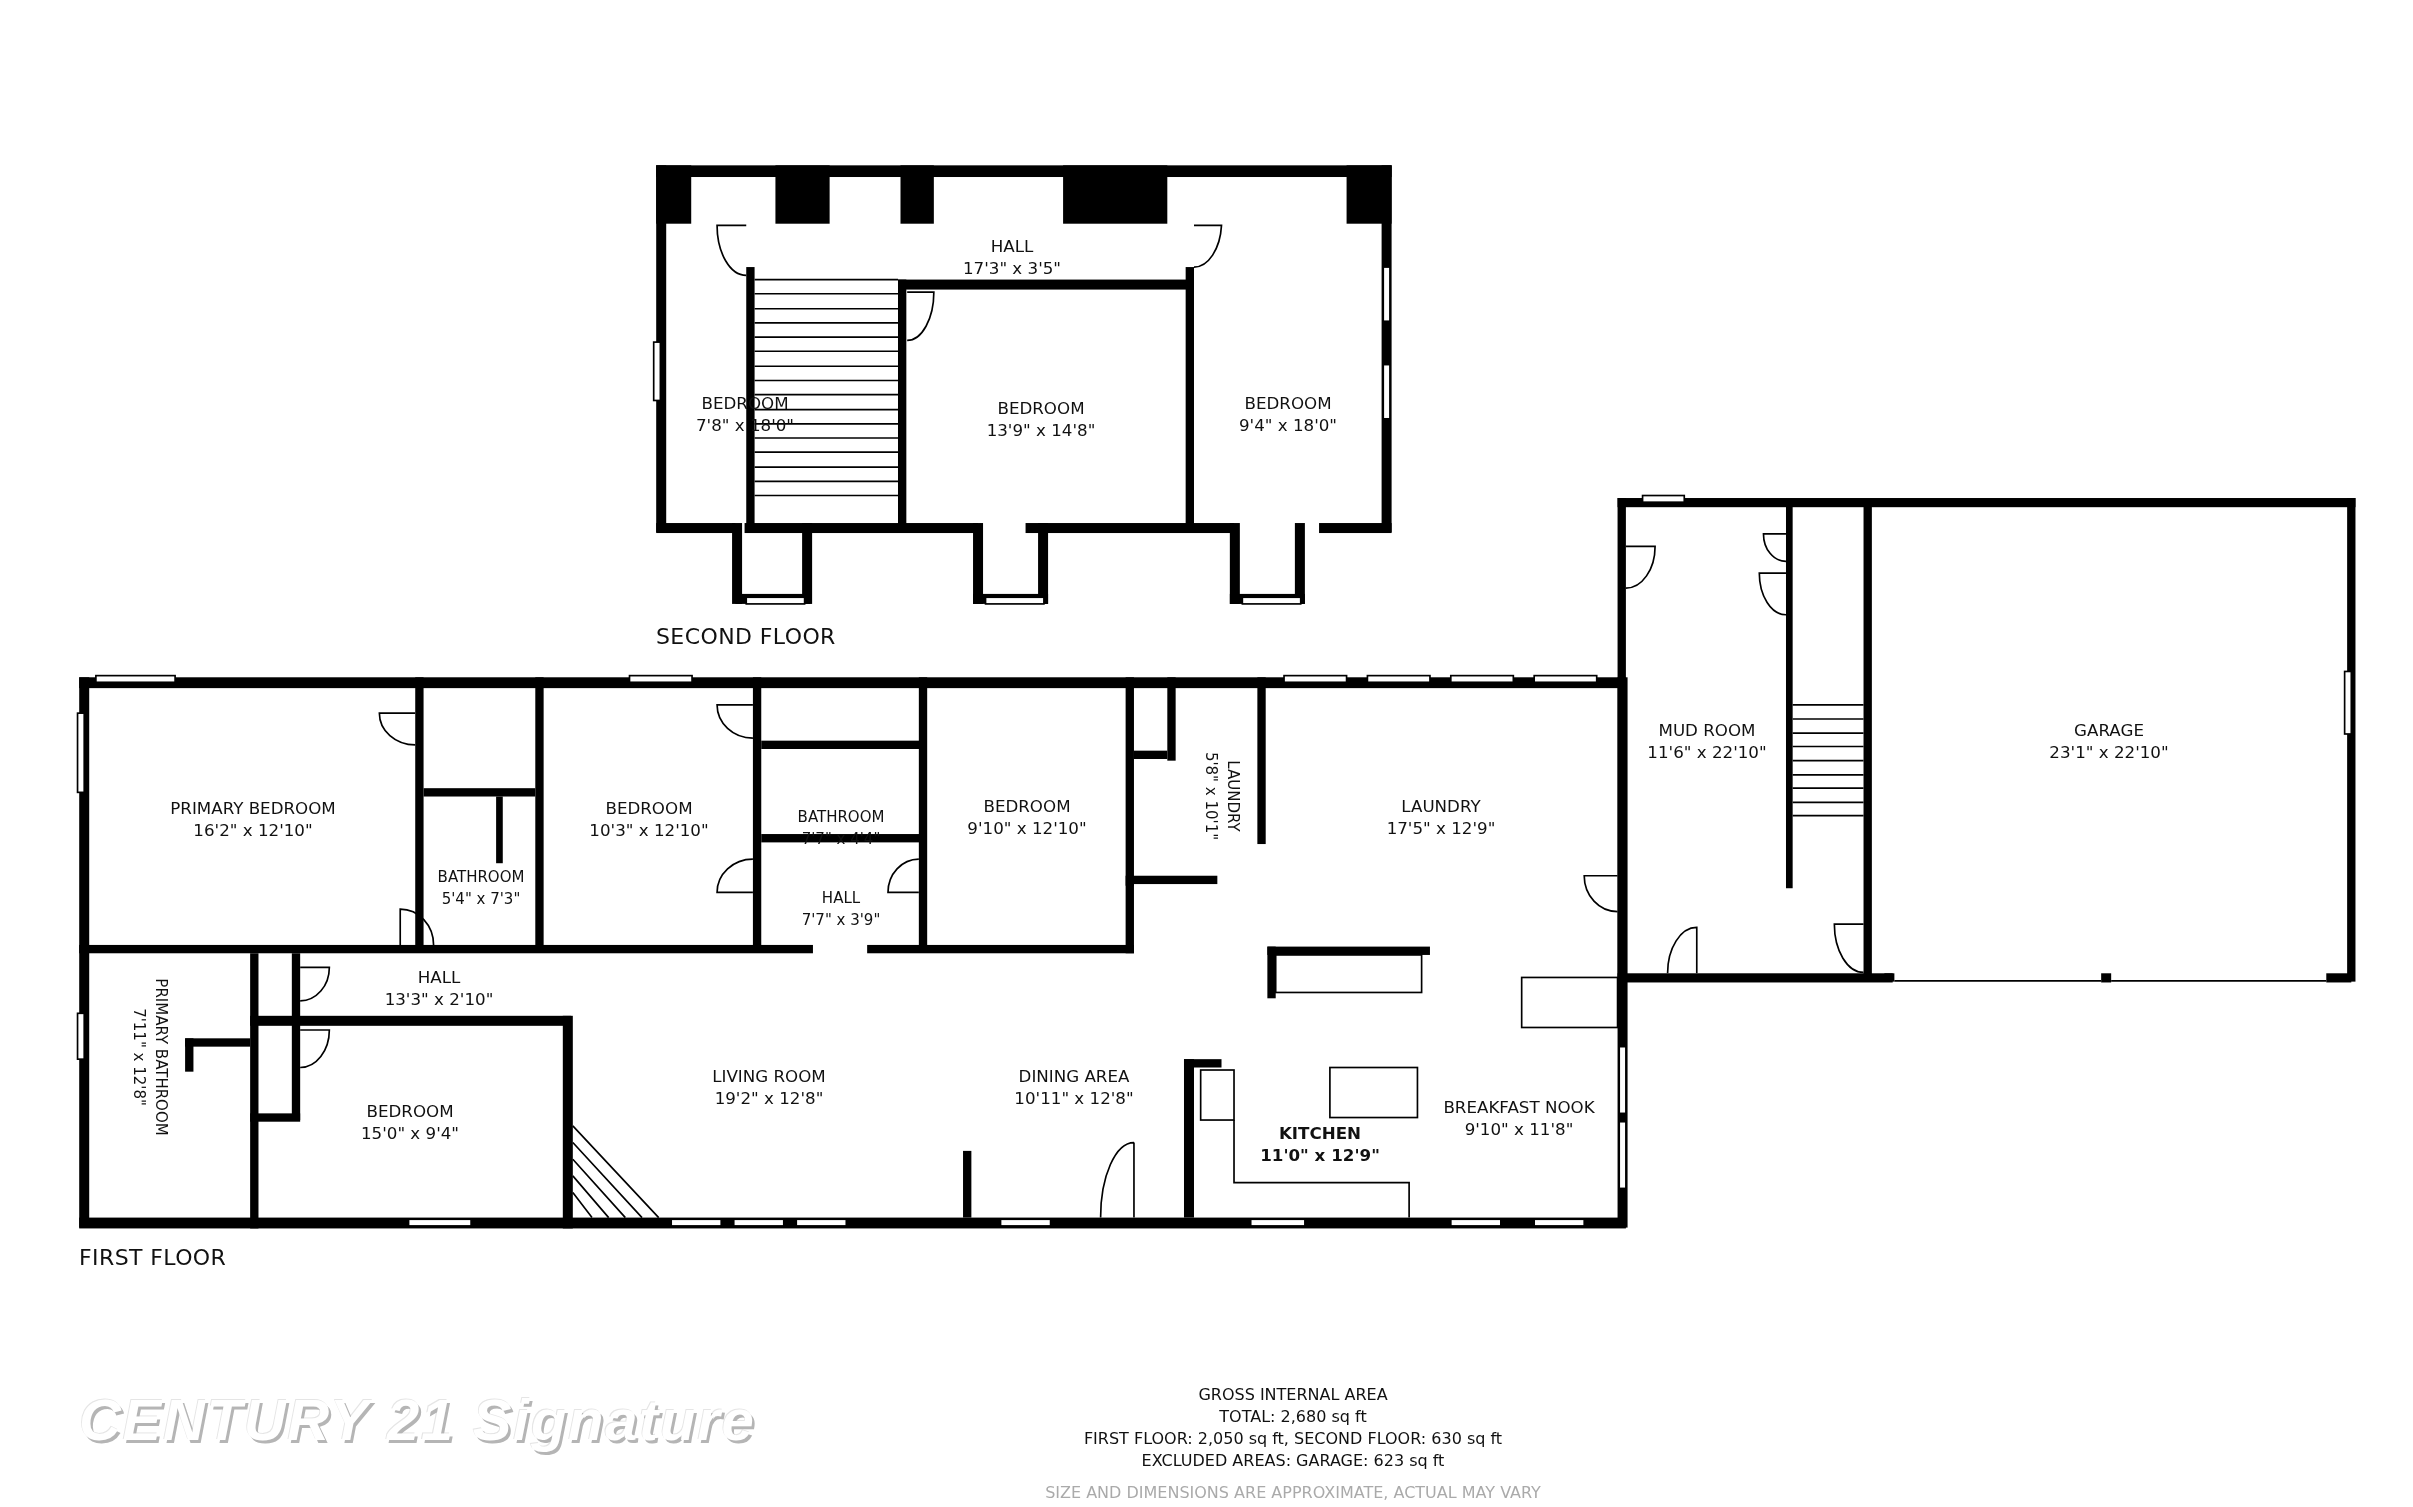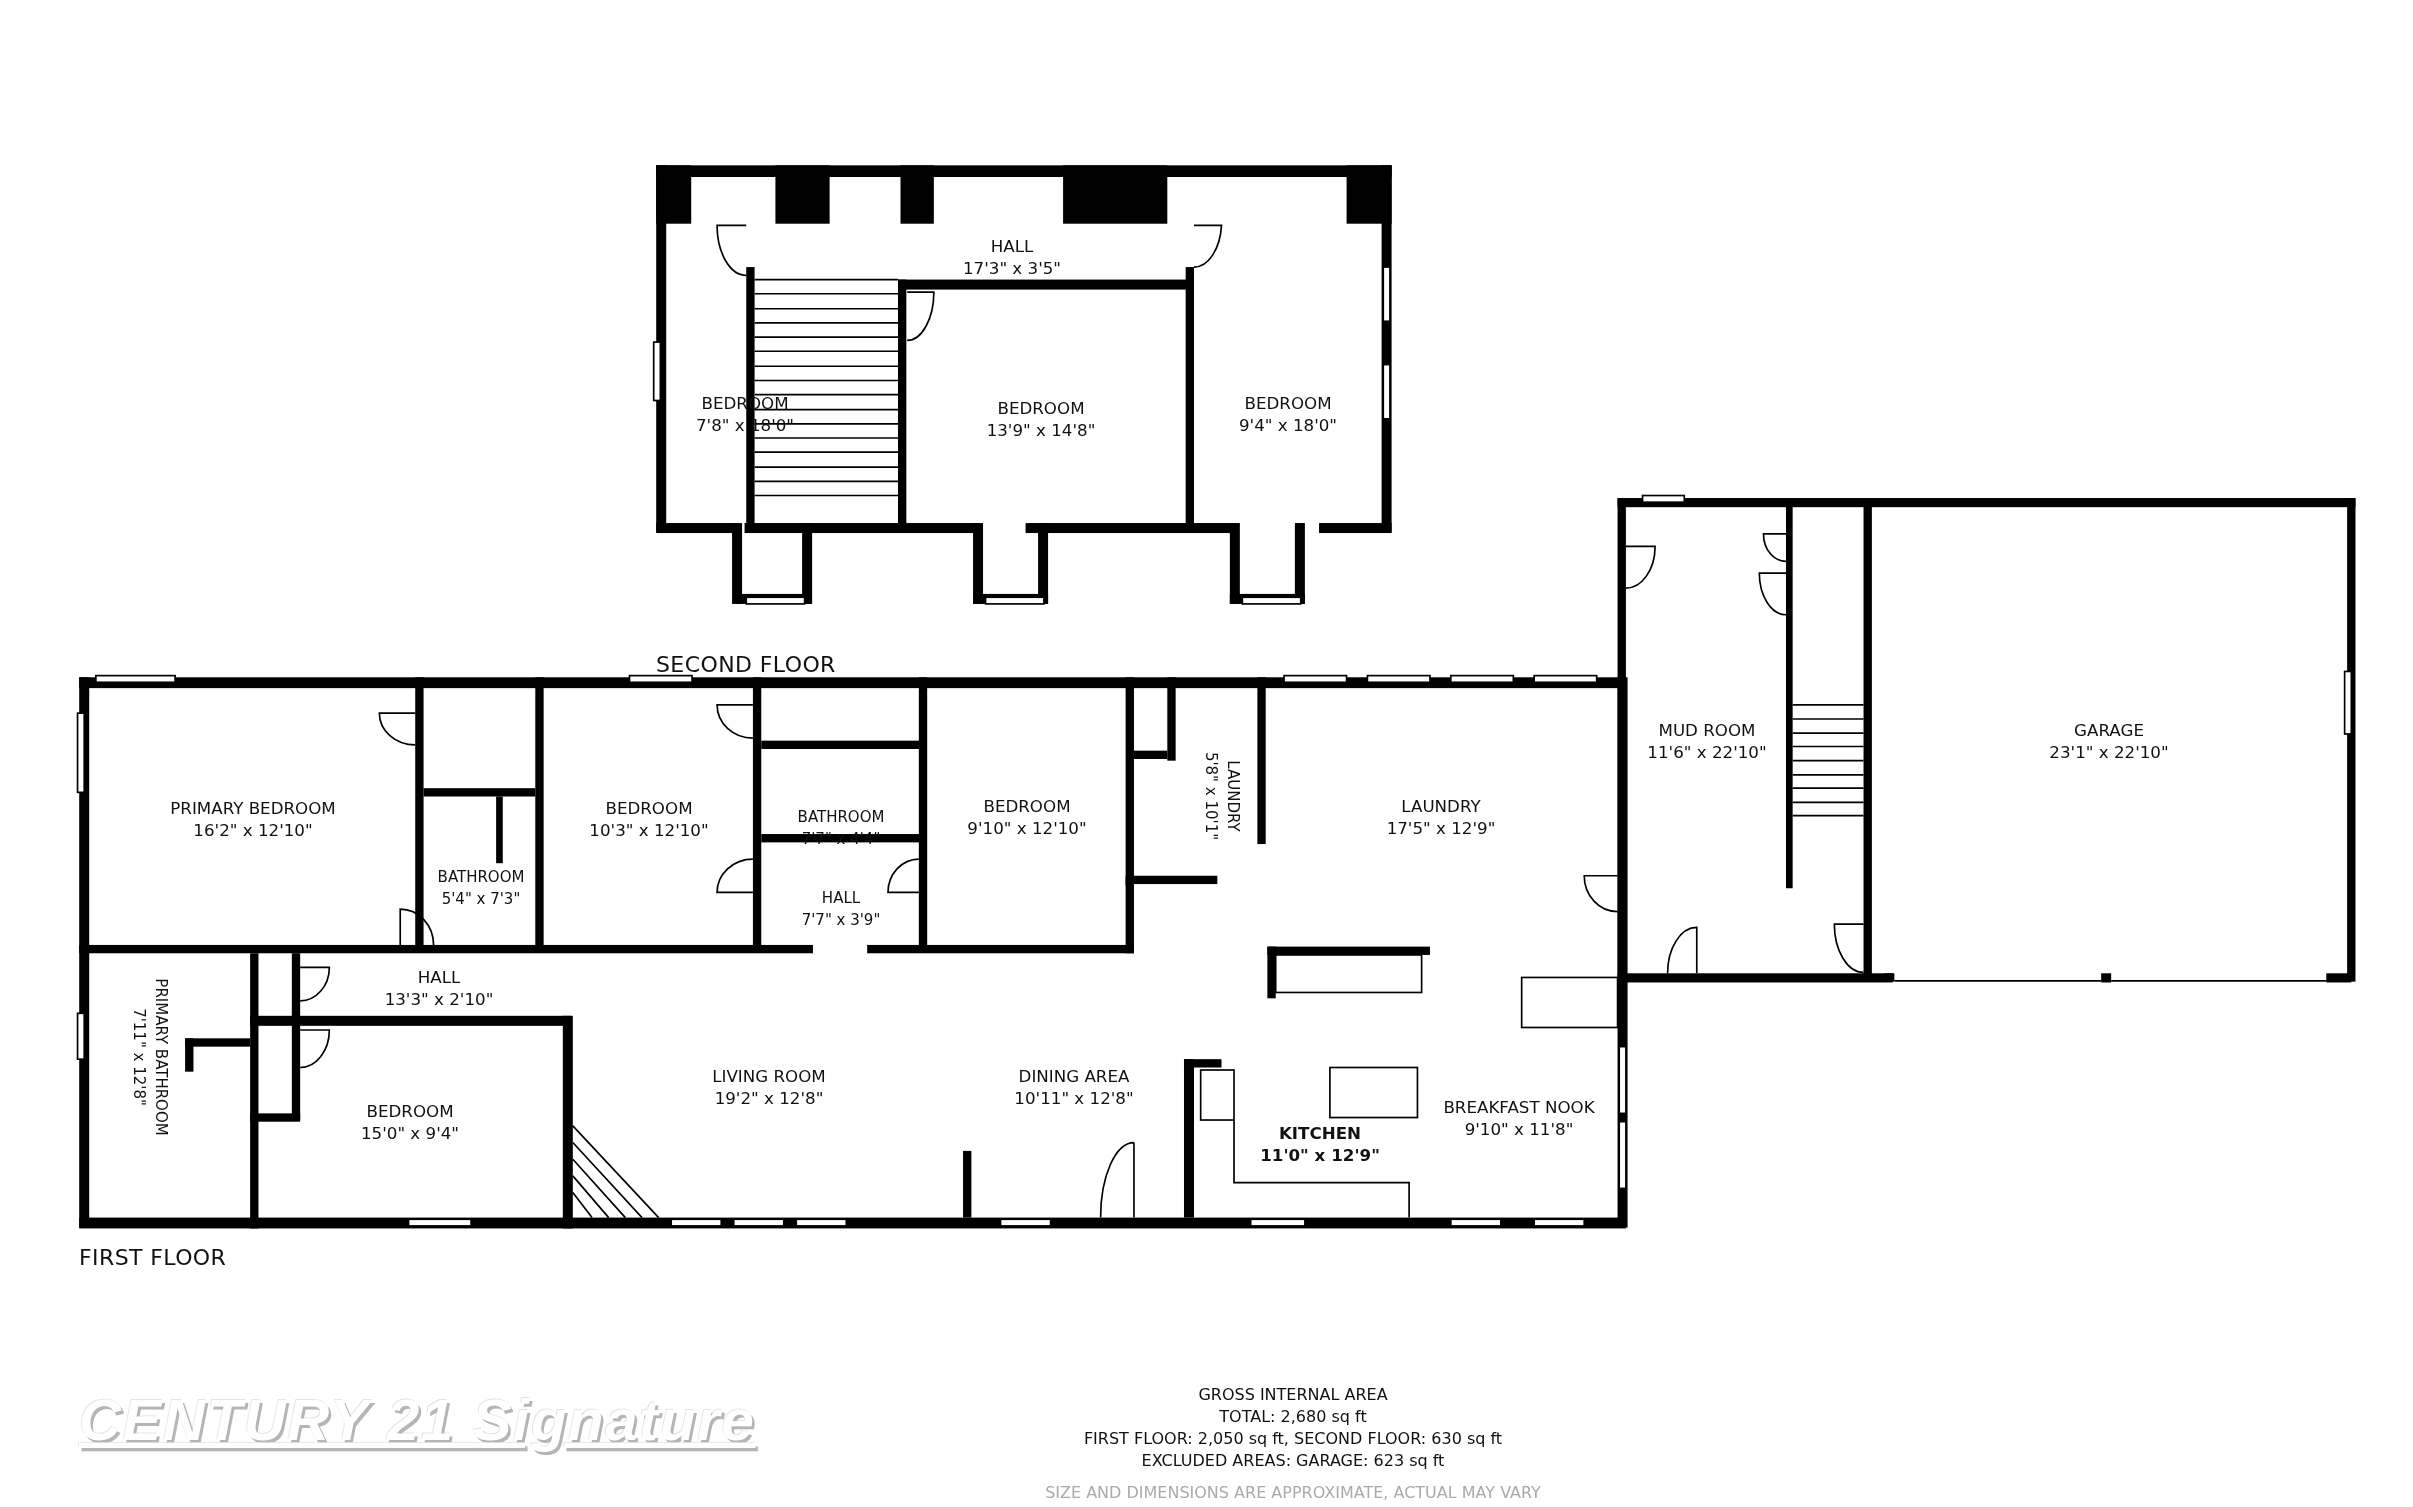--- a/index.html
+++ b/index.html
@@ -7,21 +7,21 @@
   svg.plan{position:absolute;left:0;top:0;}
   .wall{fill:#000;}
   .thin{fill:none;stroke:#000;stroke-width:2;}
   .win{fill:#fff;stroke:#000;stroke-width:2;}
   .lbl{position:absolute;text-align:center;color:#111;font-size:16.7px;line-height:22px;transform:translate(-50%,-50%);white-space:nowrap;}
   .lbl .d{display:block;}
   .vert{transform:translate(-50%,-50%) rotate(90deg);}
   .floor-title{position:absolute;font-size:22px;color:#111;letter-spacing:0.4px;}
   .summary{position:absolute;left:1293px;top:1384px;transform:translateX(-50%);text-align:center;font-size:16px;line-height:22px;color:#111;}
   .summary .disclaimer{color:#aaa;margin-top:10px;}
-  .brand{position:absolute;left:79px;top:1386px;font-family:"Liberation Sans",sans-serif;font-style:italic;font-weight:bold;font-size:58px;color:#fff;text-shadow:2.5px 3.3px 0 #b5b5b5,-0.8px -0.8px 0 #e5e5e5;letter-spacing:1.7px;text-decoration:underline;}
+  .brand{position:absolute;left:79px;top:1386px;font-family:"Liberation Sans",sans-serif;font-style:italic;font-weight:bold;font-size:58px;color:#fff;text-shadow:2.5px 3.3px 0 #b5b5b5,-0.8px -0.8px 0 #e5e5e5;letter-spacing:1.7px;}
 </style>
 </head>
 <body>
 
 <svg class="plan" width="2413" height="1508" viewBox="0 0 2894 1808">
 
   <g>
 
     <rect class="wall" x="787" y="198" width="882" height="14"></rect>
     <rect class="wall" x="787" y="198" width="42" height="70"></rect>
@@ -202,21 +202,21 @@
     <span class="d">7'8" x 18'0"</span>
   </div>
 <div class="lbl" style="left:1041px;top:419px;">
     <span class="d">BEDROOM</span>
     <span class="d">13'9" x 14'8"</span>
   </div>
 <div class="lbl" style="left:1288px;top:414px;">
     <span class="d">BEDROOM</span>
     <span class="d">9'4" x 18'0"</span>
   </div>
-<div class="floor-title" style="left:656px;top:624px;margin-top:28px;">SECOND FLOOR</div>
+<div class="floor-title" style="left:656px;top:624px;">SECOND FLOOR</div>
 
 <div class="lbl" style="left:253px;top:819px;">
     <span class="d">PRIMARY BEDROOM</span>
     <span class="d">16'2" x 12'10"</span>
   </div>
 <div class="lbl" style="left:481px;top:888px;font-size:15px;">
     <span class="d">BATHROOM</span>
     <span class="d">5'4" x 7'3"</span>
   </div>
 <div class="lbl" style="left:649px;top:819px;">

